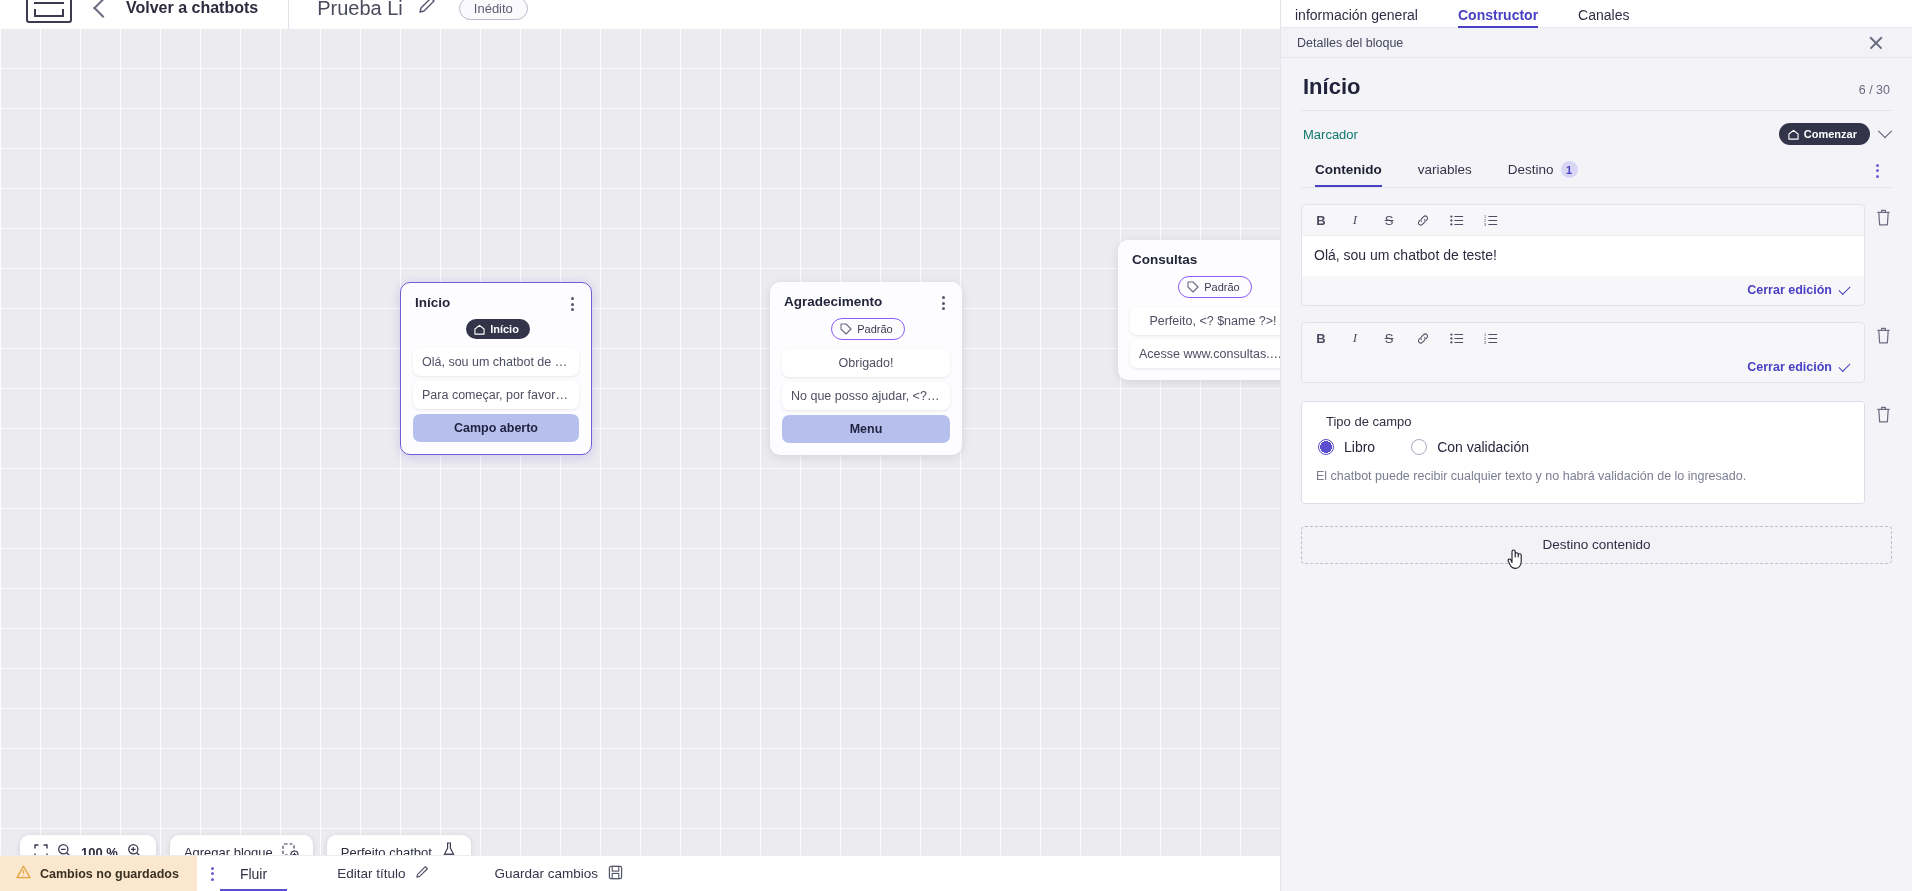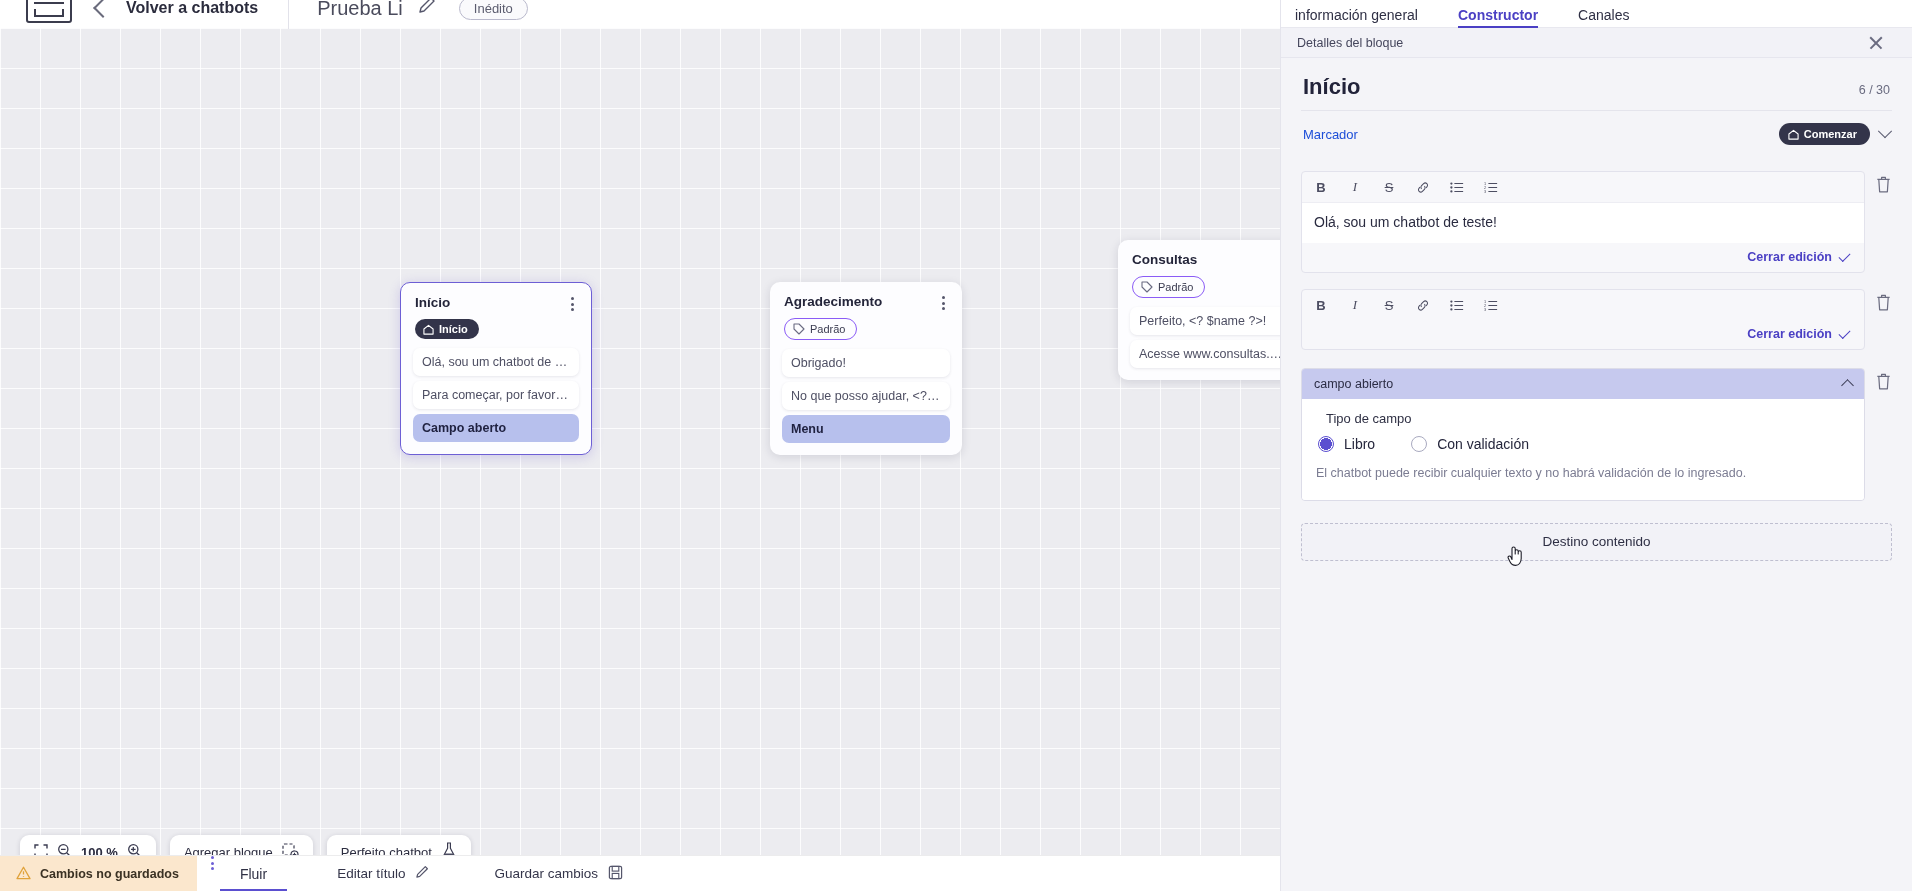--- a/index.html
+++ b/index.html
@@ -69,20 +69,21 @@
     overflow: hidden;
   }
   .edge-layer { position: absolute; inset: 0; pointer-events: none; }
 
   .node {
     position: absolute;
     background: #fdfdff;
     border-radius: 10px;
     box-shadow: 0 2px 10px rgba(30,30,60,.13);
     padding: 10px 10px 12px 10px;
+    text-align: center;
   }
   .node.selected {
     border: 1.5px solid #6d5fd5;
     box-shadow: 0 2px 12px rgba(90,70,200,.22);
   }
   .node-head {
     display: flex; align-items: flex-start; justify-content: space-between;
     padding: 2px 2px 0 4px;
   }
   .node-title { font-size: 13.5px; font-weight: 700; color: #24253a; }
@@ -117,21 +118,21 @@
     background: #ffffff; border-radius: 9px; height: 34px;
     display: flex; align-items: center; gap: 9px; padding: 17px 14px;
     box-shadow: 0 1px 5px rgba(30,30,60,.16);
     font-size: 13px; color: #2c2d40;
   }
   .pill .zoomval { font-weight: 600; font-size: 13px; }
 
   
   .bottombar {
     position: absolute; left: 0; bottom: 0; width: 1560px; height: 36px;
-    background: #ffffff; display: flex; 
+    background: #ffffff; display: flex; align-items: center;
     border-top: 1px solid #ececed; z-index: 45;
   }
   .unsaved {
     height: 36px; background: #fbe7cd; display: flex; align-items: center;
     gap: 9px; padding: 0 18px 0 16px; font-size: 12.5px; color: #3a3123; font-weight: 600;
   }
   .bb-kebab { margin: 0 20px 0 14px; display: flex; flex-direction: column; gap: 2.5px; }
   .bb-kebab i { width: 3px; height: 3px; border-radius: 50%; background: #6d5fd5; }
   .bb-tab {
     font-size: 14px; color: #2f3044; padding: 0 6px; height: 36px;
@@ -180,21 +181,21 @@
     display: flex; align-items: baseline; justify-content: space-between;
     padding: 16px 2px 10px 2px; border-bottom: 1px solid #e4e4ec;
   }
   .block-title { font-size: 22px; font-weight: 700; color: #22233a; }
   .block-count { font-size: 12.5px; color: #6a6b80; }
 
   .marcador-row {
     display: flex; align-items: center; justify-content: space-between;
     padding: 12px 2px 10px 2px;
   }
-  .marcador-label { font-size: 13px; color: #1d4ed8; }
+  .marcador-label { font-size: 13px; color: #0f766e; }
   .marcador-right { display: flex; align-items: center; gap: 10px; }
   .chev-down {
     width: 10px; height: 10px; border-right: 1.8px solid #5a5b70; border-bottom: 1.8px solid #5a5b70;
     transform: rotate(45deg) translate(-2px,-2px);
   }
 
   .ctabs {
     display: flex; align-items: center; gap: 36px;
     padding: 6px 2px 0 14px; border-bottom: 1px solid #e4e4ec; position: relative;
   }
@@ -471,20 +472,32 @@
         <div class="tag dark" style="margin:0; padding:5px 13px 5px 9px;">
           <svg width="11" height="11" viewBox="0 0 12 12">
               <path d="M1 5.5L6 1.5l5 4V11H1z" fill="none" stroke="#fff" stroke-width="1.2" stroke-linejoin="round"></path>
             </svg>
           <span>Comenzar</span>
         </div>
         <div class="chev-down"></div>
       </div>
     </div>
 
+    <div class="ctabs">
+      <div class="ctab active">Contenido</div>
+      <div class="ctab">variables</div>
+      <div class="ctab">
+        <span>Destino</span><span class="cbadge">1</span>
+      </div>
+      <div class="kebab violet">
+          <i></i>
+          <i></i>
+          <i></i>
+        </div>
+    </div>
 
     <div class="card-wrap">
       <div class="editor">
         <div class="etoolbar">
           <span style="font-weight:700;">B</span>
           <span style="font-style:italic; font-family:'Liberation Serif',serif;">I</span>
           <span style="text-decoration:line-through;">S</span>
           <span>
             <svg width="15" height="15" viewBox="0 0 16 16">
                 <path d="M6.4 9.6a2.6 2.6 0 010-3.7l2.3-2.3a2.6 2.6 0 013.7 3.7l-1 1" fill="none" stroke="#4d4e62" stroke-width="1.2"></path>
@@ -557,24 +570,20 @@
       </div>
       <span class="trash">
         <svg width="17" height="19" viewBox="0 0 18 20">
             <path d="M2.5 4.5h13M7 4.5V2.5h4v2M4 4.5l.9 13.2h8.2L14 4.5" fill="none" stroke="#6b6c80" stroke-width="1.3" stroke-linejoin="round"></path>
           </svg>
       </span>
     </div>
 
     <div class="card-wrap" style="margin-top:18px;">
       <div class="field-card">
-        <div class="field-head">
-          <span>campo abierto</span>
-          <span class="chev-up"></span>
-        </div>
         <div class="field-body">
           <div class="tipo-label">Tipo de campo</div>
           <div class="radio-row">
             <label class="radio">
               <span class="dot on"></span>
               <span>Libro</span>
             </label>
             <label class="radio">
               <span class="dot"></span>
               <span>Con validación</span>

